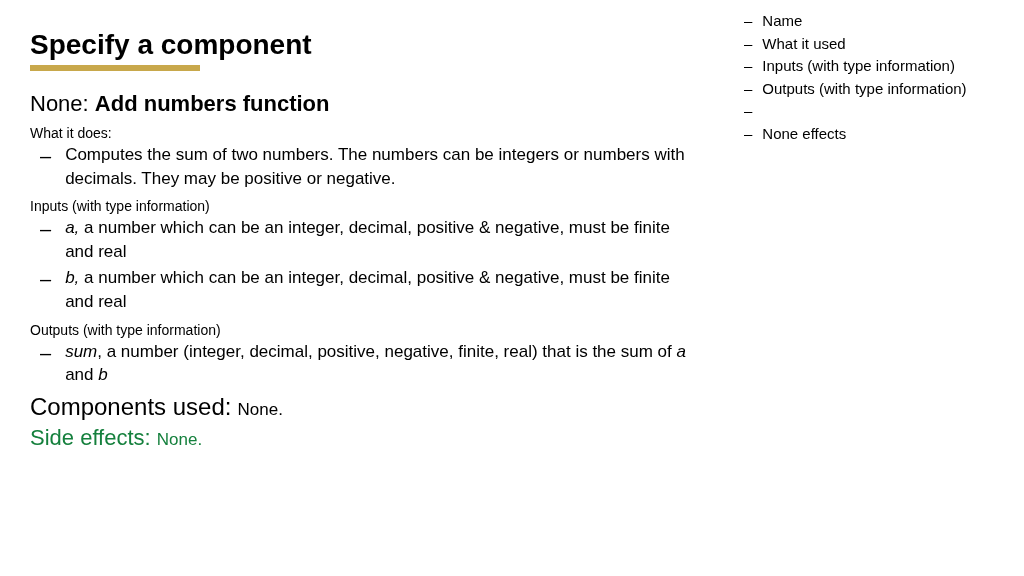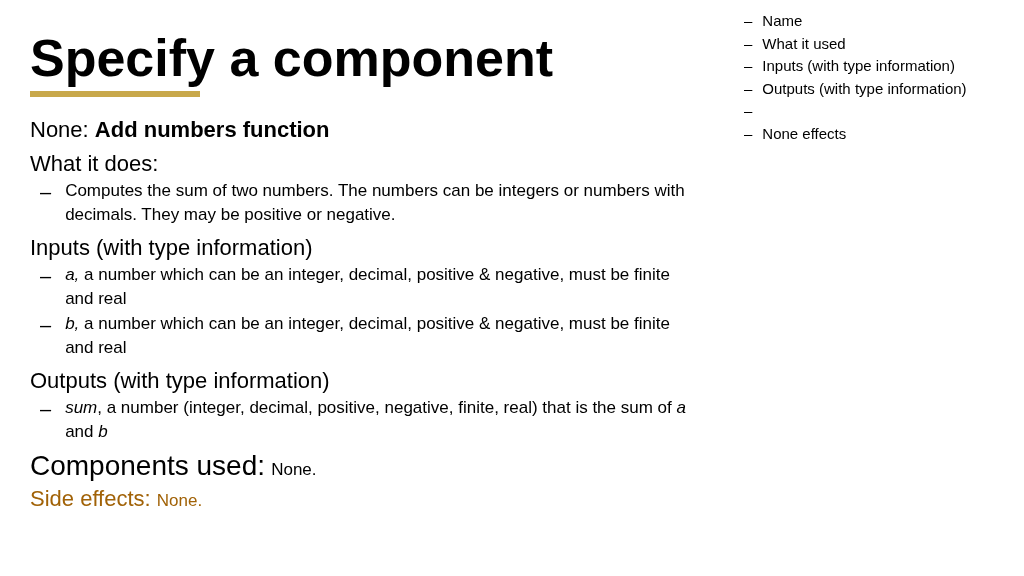--- a/index.html
+++ b/index.html
@@ -23,40 +23,40 @@
       top: 0;
       width: 720px;
       padding: 30px 30px 20px 30px;
     }
 
     .title-section {
       margin-bottom: 20px;
     }
 
     .title {
-      font-size: 52px;
+      font-size: 28px;
       font-weight: 900;
       color: #000000;
       line-height: 1.1;
       font-family: Arial, sans-serif;
     }
 
     .title-underline {
       height: 6px;
       width: 170px;
       background-color: #c8a84b;
       margin-top: 4px;
     }
 
     .section {
       margin-top: 8px;
     }
 
     .section-heading {
-      font-size: 22px;
+      font-size: 14px;
       font-weight: 400;
       color: #000;
       margin-bottom: 2px;
     }
 
     .name-line {
       font-size: 22px;
       font-weight: 400;
       color: #000;
       margin-bottom: 6px;
@@ -93,32 +93,32 @@
       line-height: 1.4;
     }
 
     .components-used {
       font-size: 22px;
       color: #000;
       margin-top: 6px;
     }
 
     .components-used .label {
-      font-size: 28px;
+      font-size: 24px;
       font-weight: 400;
     }
 
     .components-used .value {
       font-size: 17px;
       font-weight: 400;
     }
 
     .side-effects {
       font-size: 22px;
-      color: #a16207;
+      color: #15803d;
       margin-top: 4px;
     }
 
     .side-effects .label {
       font-size: 22px;
       font-weight: 400;
     }
 
     .side-effects .value {
       font-size: 17px;

